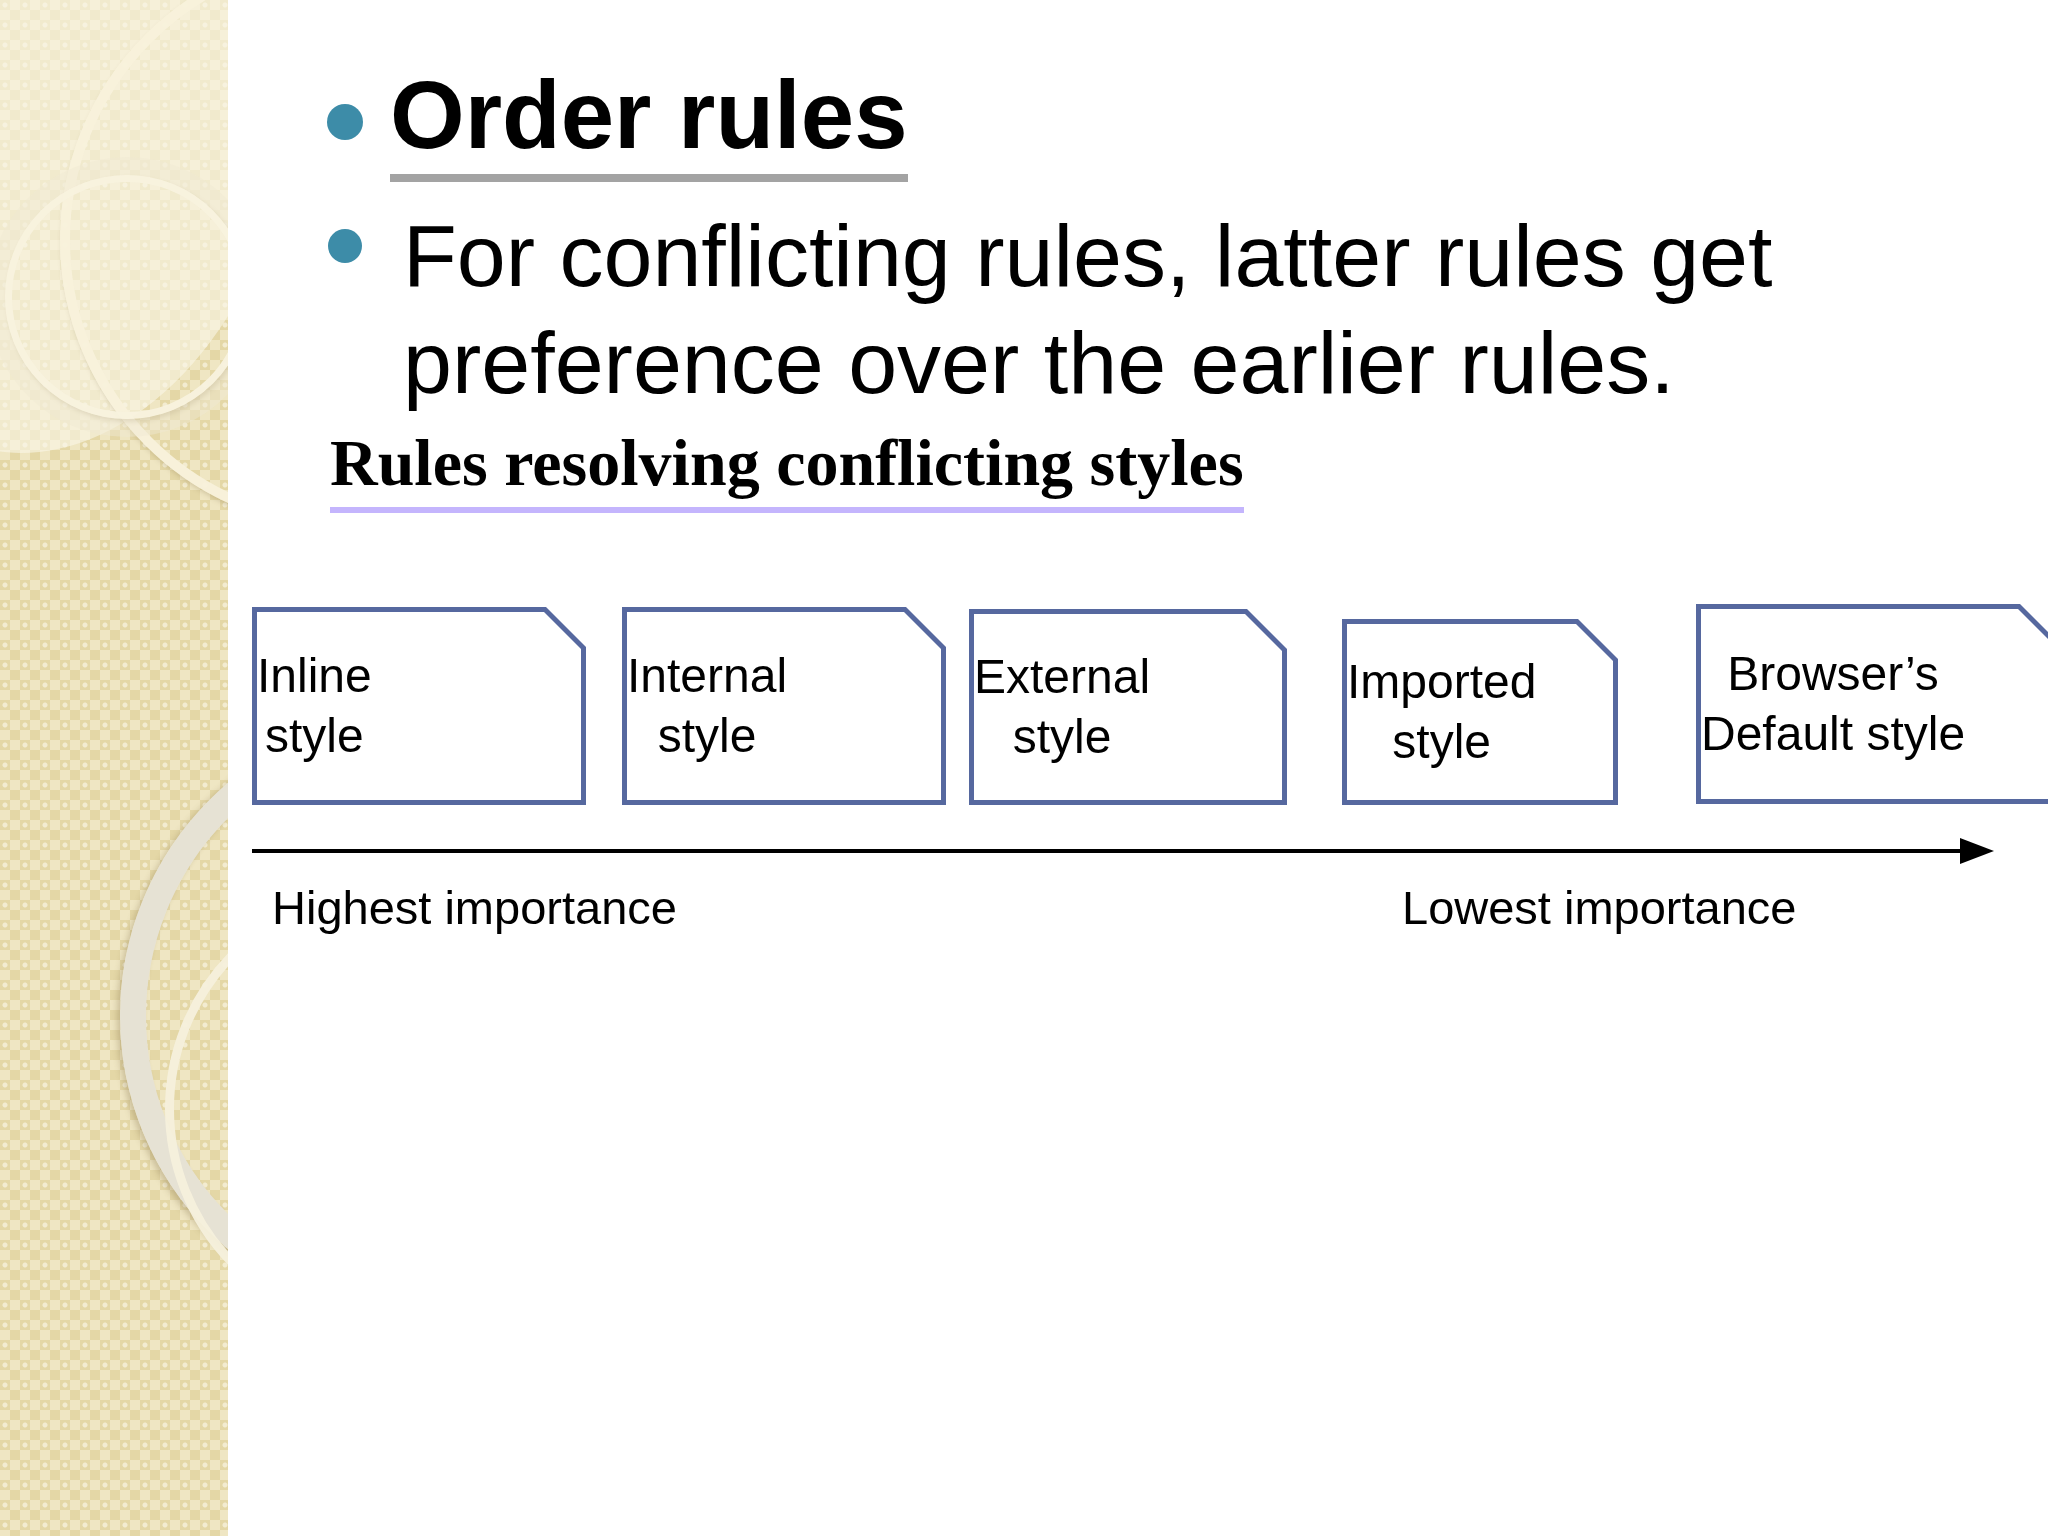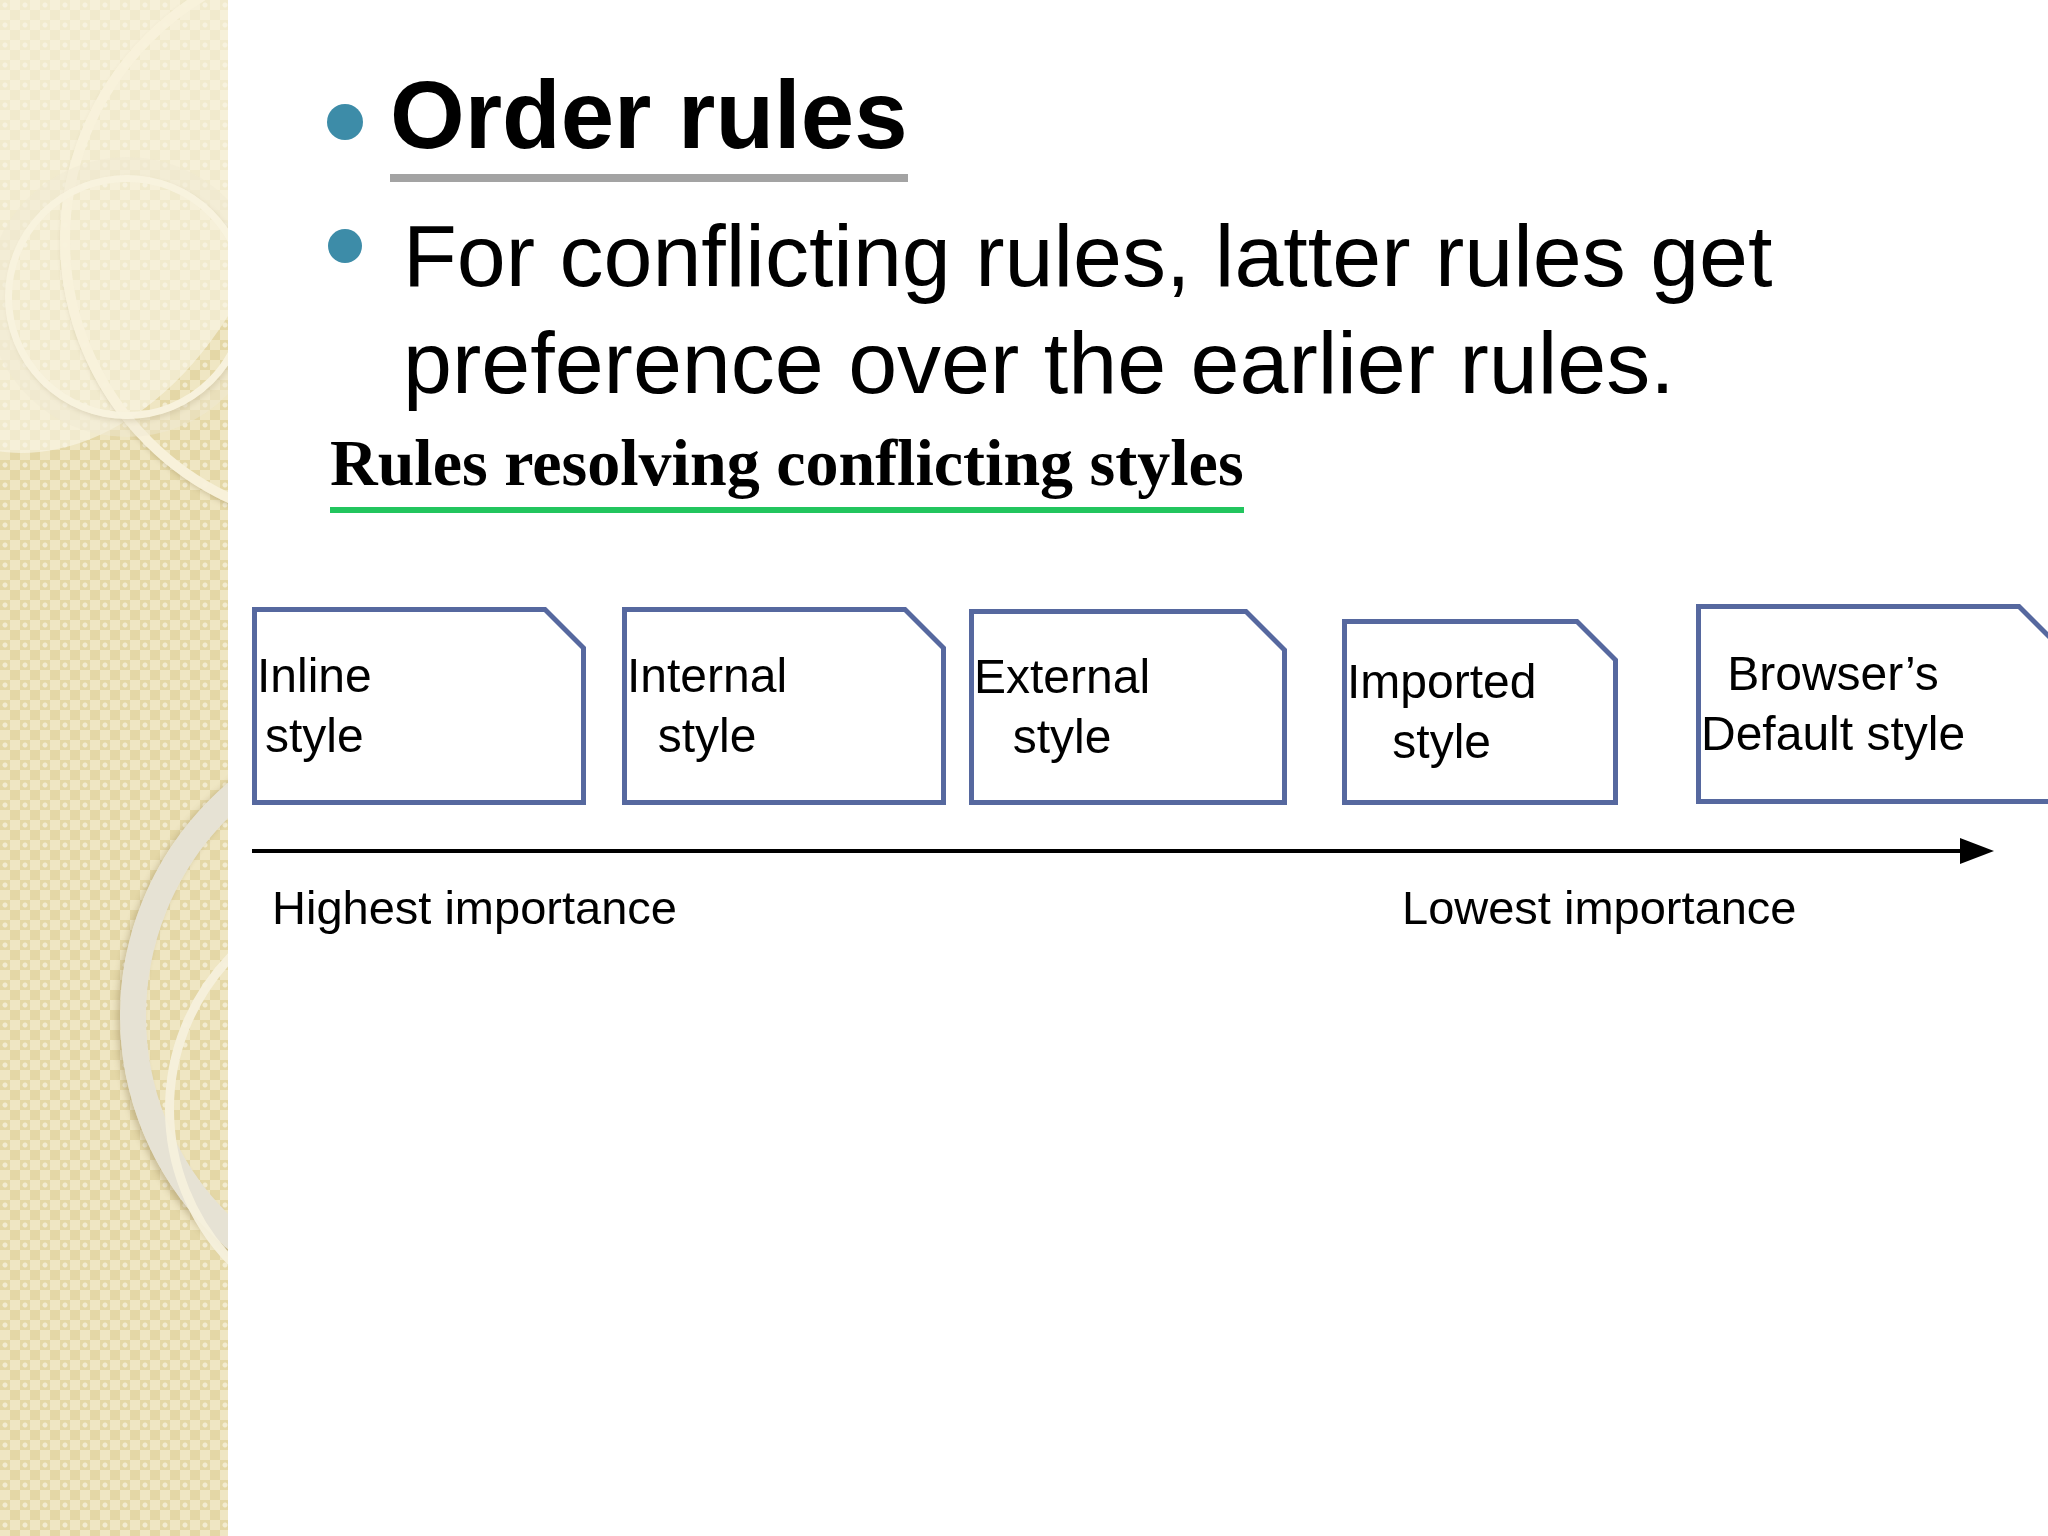--- a/index.html
+++ b/index.html
@@ -87,21 +87,21 @@
   .subheading {
     position: absolute;
     left: 330px; top: 423px;
     margin: 0;
     font-family: "Liberation Serif", serif;
     font-size: 66px;
     font-weight: bold;
     color: #000;
     line-height: 1.2;
     display: inline-block;
-    border-bottom: 6px solid #22c55e;
+    border-bottom: 6px solid #c4b5fd;
     padding-bottom: 5px;
   }
 
   
   .note-box {
     position: absolute;
     background: #56689F;
     clip-path: polygon(0 0, calc(100% - 40px) 0, 100% 40px, 100% 100%, 0 100%);
   }
   .note-inner {

